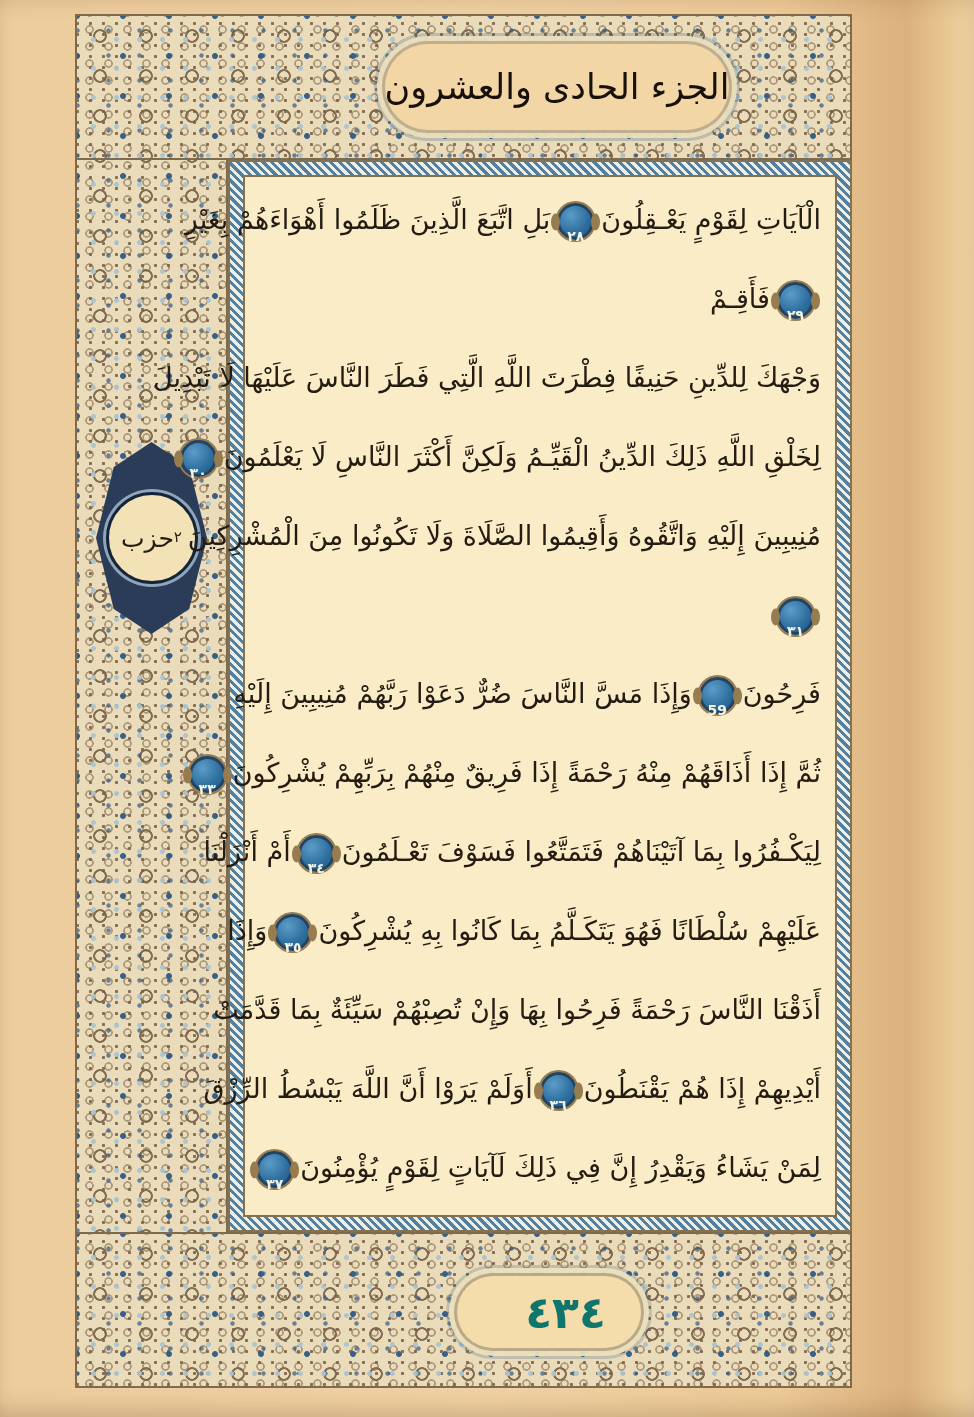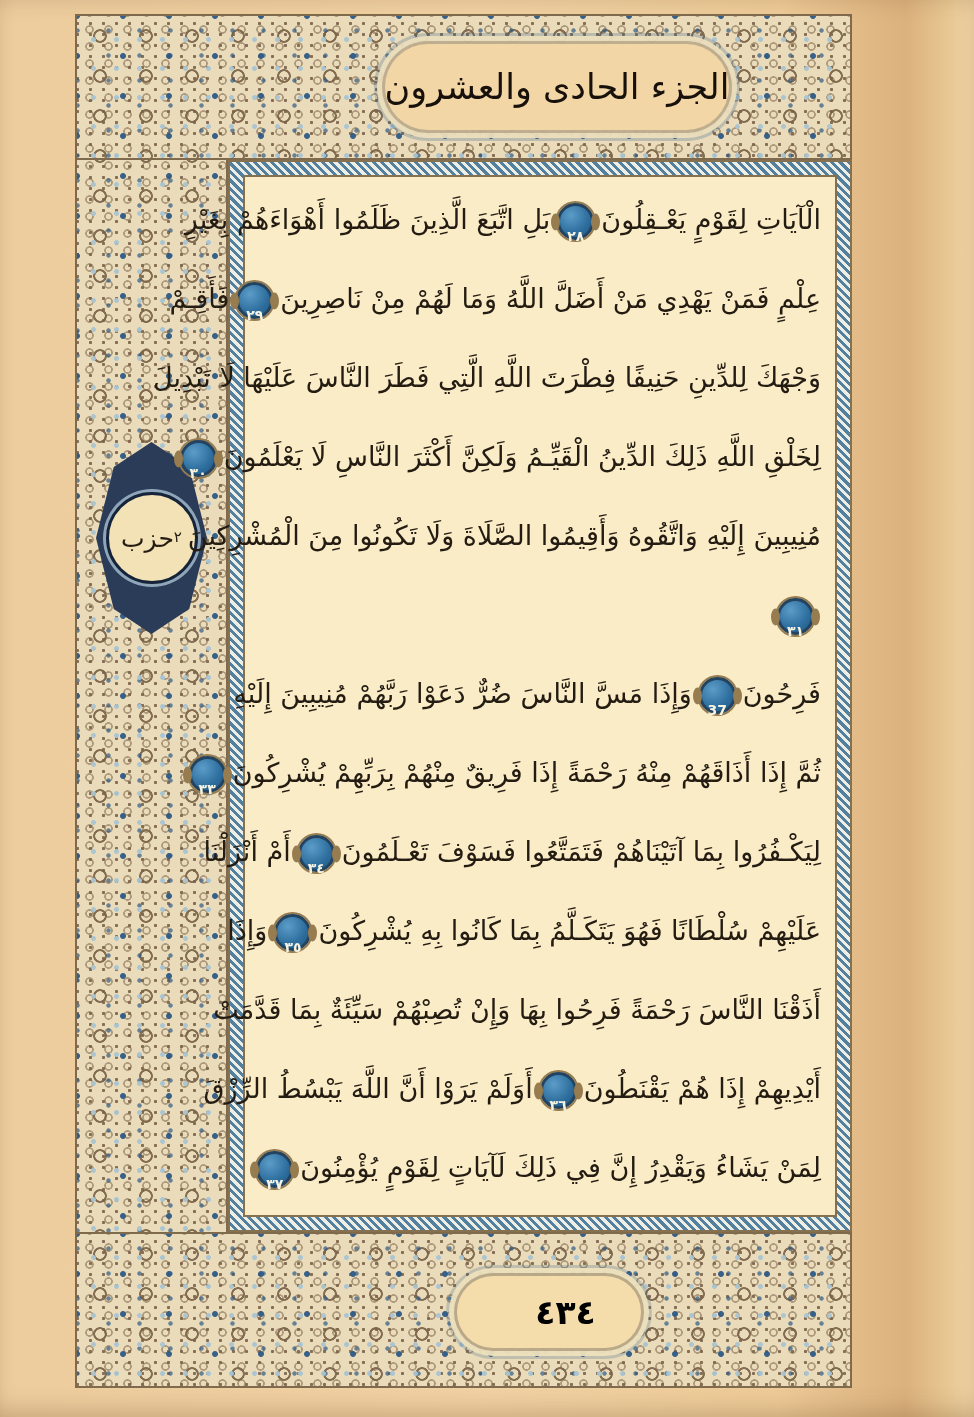--- a/index.html
+++ b/index.html
@@ -63,21 +63,21 @@
   .hizb-number{font-size:15px;line-height:1.3;}
 
   
   .pagenum-cartouche{
     position:absolute;left:474px;top:44px;transform:translateX(-50%);
     width:184px;height:72px;border-radius:48px;
     background:#f5dcab;
     display:flex;align-items:center;justify-content:center;
     box-shadow:0 0 0 3px rgba(127,106,77,.45),0 0 0 8px rgba(238,224,188,.95),0 0 0 11px rgba(46,90,134,.22);
   }
-  .page-number{font-size:33px;color:#000000;font-weight:bold;margin-left:33px;}
+  .page-number{font-size:44px;color:#0f766e;font-weight:bold;margin-left:33px;}
 
   
   .text-frame{
     position:absolute;left:153px;top:146px;width:624px;height:1072px;
     box-sizing:border-box;border:2px solid #857050;padding:13px;
     background:repeating-linear-gradient(45deg,#edefe6 0 3px,#54809f 3px 6px);
   }
   .text-area{
     width:100%;height:100%;box-sizing:border-box;
     background:#f9ecc6;border:2px solid #857050;
@@ -134,33 +134,33 @@
       <div class="pagenum-cartouche">
         <span class="page-number">٤٣٤</span>
       </div>
     </div>
 
     <div class="text-frame">
       <div class="text-area">
           <div class="mushaf-line"><span class="ayah-text">الْآيَاتِ لِقَوْمٍ يَعْـقِلُونَ</span><span class="verse-marker">
               <span class="verse-num">٢٨</span>
             </span><span class="ayah-text">بَلِ اتَّبَعَ الَّذِينَ ظَلَمُوا أَهْوَاءَهُمْ بِغَيْرِ</span></div>
-          <div class="mushaf-line"><span class="ayah-text">عِلْمٍ فَمَنْ يَهْدِي مَنْ أَضَلَّ اللَّهُ وَمَا لَهُمْ مِنْ نَاصِرِينَ</span><span class="verse-marker">
+          <div class="mushaf-line"><span class="verse-marker">
               <span class="verse-num">٢٩</span>
             </span><span class="ayah-text">فَأَقِـمْ</span></div>
           <div class="mushaf-line"><span class="ayah-text">وَجْهَكَ لِلدِّينِ حَنِيفًا فِطْرَتَ اللَّهِ الَّتِي فَطَرَ النَّاسَ عَلَيْهَا لَا تَبْدِيلَ</span></div>
           <div class="mushaf-line"><span class="ayah-text">لِخَلْقِ اللَّهِ ذَلِكَ الدِّينُ الْقَيِّـمُ وَلَكِنَّ أَكْثَرَ النَّاسِ لَا يَعْلَمُونَ</span><span class="verse-marker">
               <span class="verse-num">٣٠</span>
             </span></div>
           <div class="mushaf-line"><span class="ayah-text">مُنِيبِينَ إِلَيْهِ وَاتَّقُوهُ وَأَقِيمُوا الصَّلَاةَ وَلَا تَكُونُوا مِنَ الْمُشْرِكِينَ</span></div>
           <div class="mushaf-line"><span class="verse-marker">
               <span class="verse-num">٣١</span>
             </span></div>
           <div class="mushaf-line"><span class="ayah-text">فَرِحُونَ</span><span class="verse-marker">
-              <span class="verse-num">37</span>
+              <span class="verse-num">59</span>
             </span><span class="ayah-text">وَإِذَا مَسَّ النَّاسَ ضُرٌّ دَعَوْا رَبَّهُمْ مُنِيبِينَ إِلَيْهِ</span></div>
           <div class="mushaf-line"><span class="ayah-text">ثُمَّ إِذَا أَذَاقَهُمْ مِنْهُ رَحْمَةً إِذَا فَرِيقٌ مِنْهُمْ بِرَبِّهِمْ يُشْرِكُونَ</span><span class="verse-marker">
               <span class="verse-num">٣٣</span>
             </span></div>
           <div class="mushaf-line"><span class="ayah-text">لِيَكْـفُرُوا بِمَا آتَيْنَاهُمْ فَتَمَتَّعُوا فَسَوْفَ تَعْـلَمُونَ</span><span class="verse-marker">
               <span class="verse-num">٣٤</span>
             </span><span class="ayah-text">أَمْ أَنْزَلْنَا</span></div>
           <div class="mushaf-line"><span class="ayah-text">عَلَيْهِمْ سُلْطَانًا فَهُوَ يَتَكَـلَّمُ بِمَا كَانُوا بِهِ يُشْرِكُونَ</span><span class="verse-marker">
               <span class="verse-num">٣٥</span>
             </span><span class="ayah-text">وَإِذَا</span></div>

